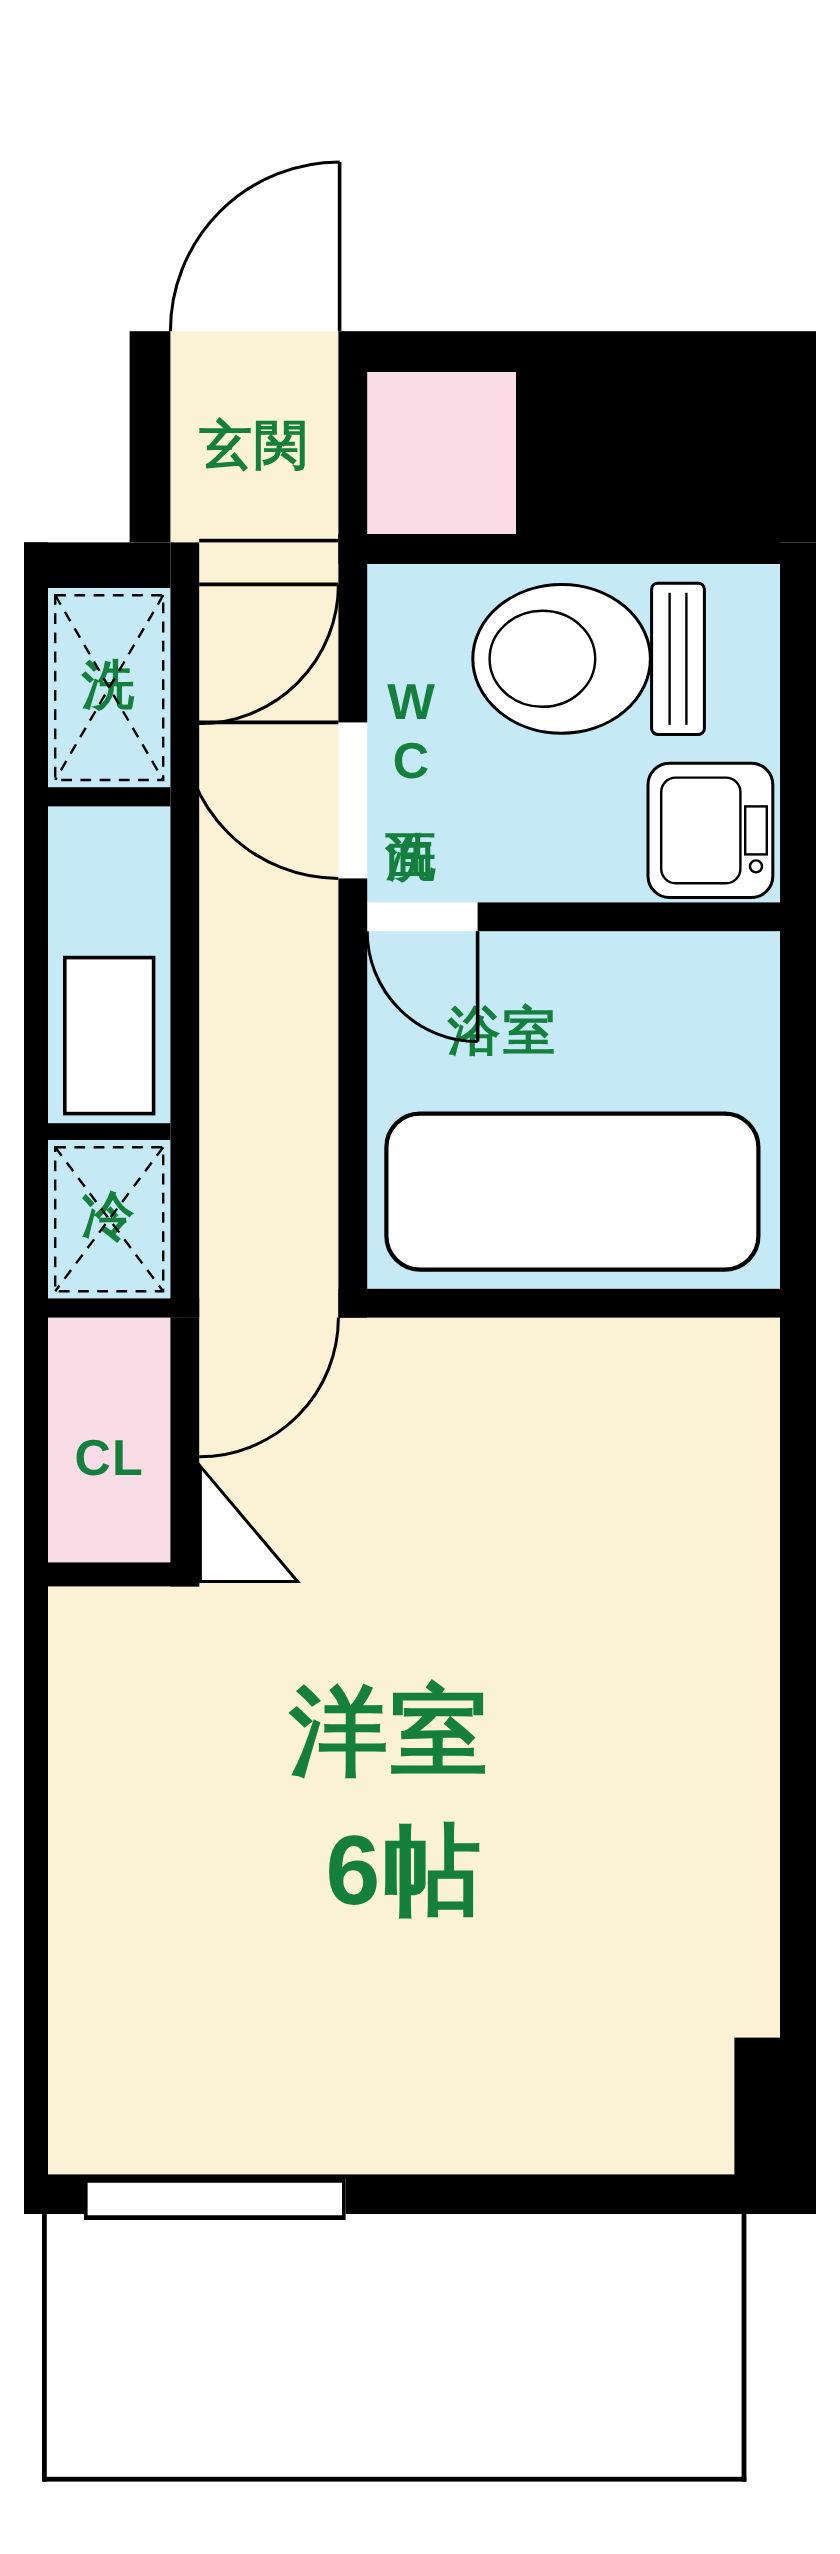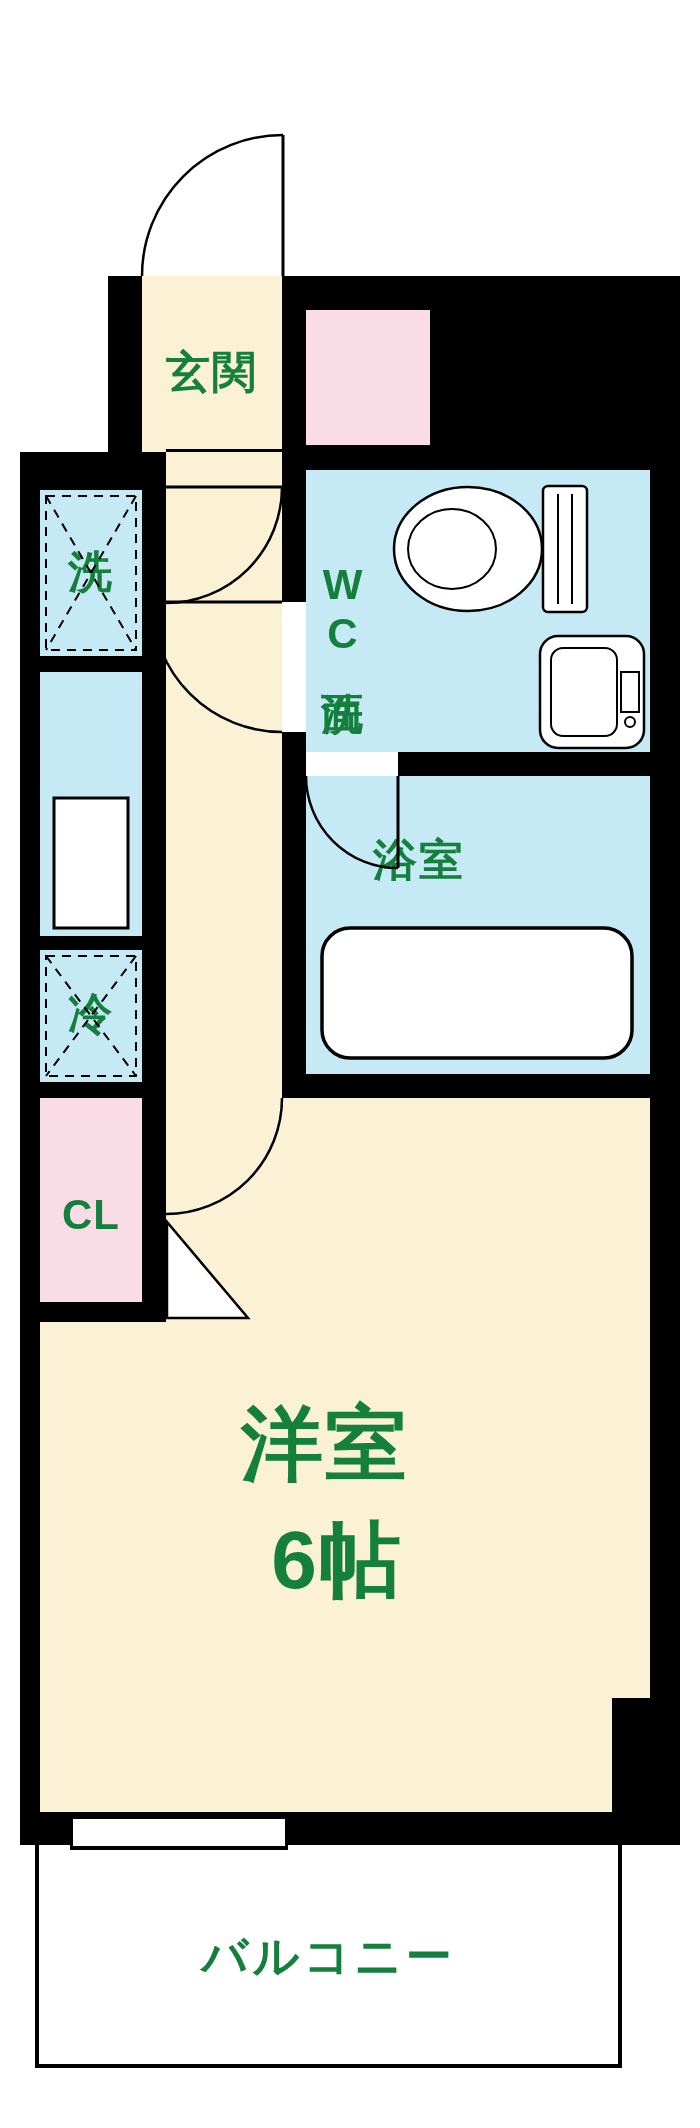--- a/index.html
+++ b/index.html
@@ -81,23 +81,20 @@
   </div>
   <div class="label" style="left:40px;top:1170px;width:102px;height:56px;font-size:42px;letter-spacing:1px;margin-top:17px;">
     <span>CL</span>
   </div>
   <div class="label" style="left:40px;top:1396px;width:570px;height:96px;font-size:82px;text-align:center;">
     <span>洋室</span>
   </div>
   <div class="label" style="left:40px;top:1512px;width:570px;height:96px;font-size:82px;margin-left:12px;">
     <span>6帖</span>
   </div>
-  <div class="label" style="left:35px;top:1926px;width:587px;height:60px;font-size:46px;letter-spacing:4px;">
-    <span>バルコニー</span>
-  </div>
 
   <svg class="overlay" width="700" height="2128" viewBox="0 0 700 2128">
 
     <g>
       <line x1="283" y1="135" x2="283" y2="276" stroke="#000" stroke-width="3"></line>
       <path d="M 142 276 A 141 141 0 0 1 283 135" fill="none" stroke="#000" stroke-width="2.5"></path>
     </g>
 
     <g>
       <line x1="166" y1="487" x2="282" y2="487" stroke="#000" stroke-width="3"></line>

